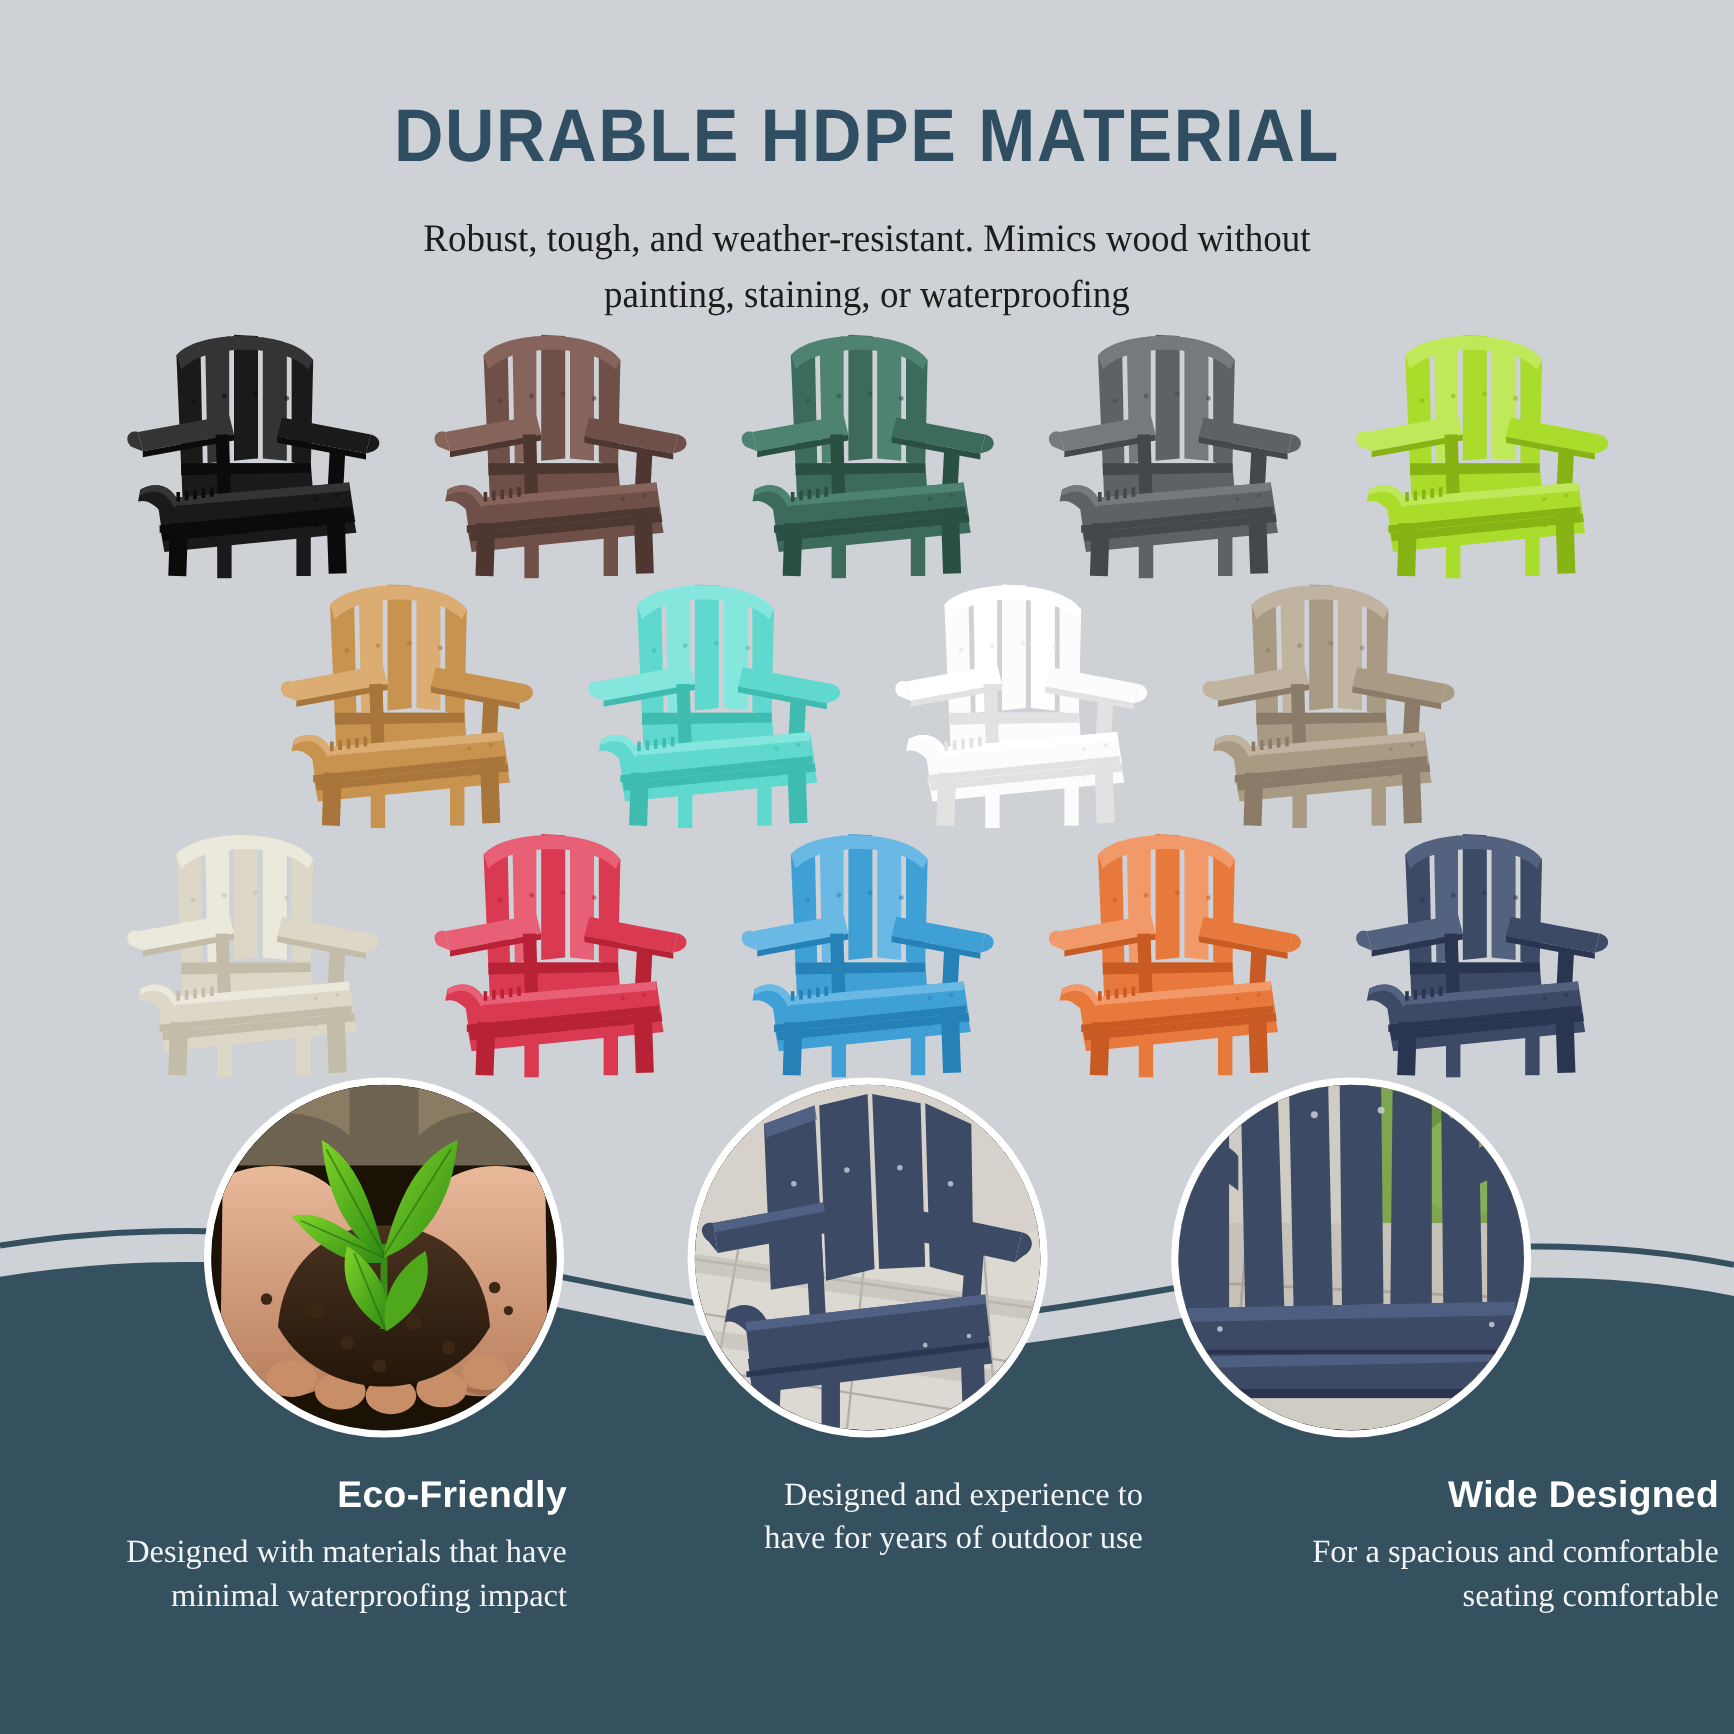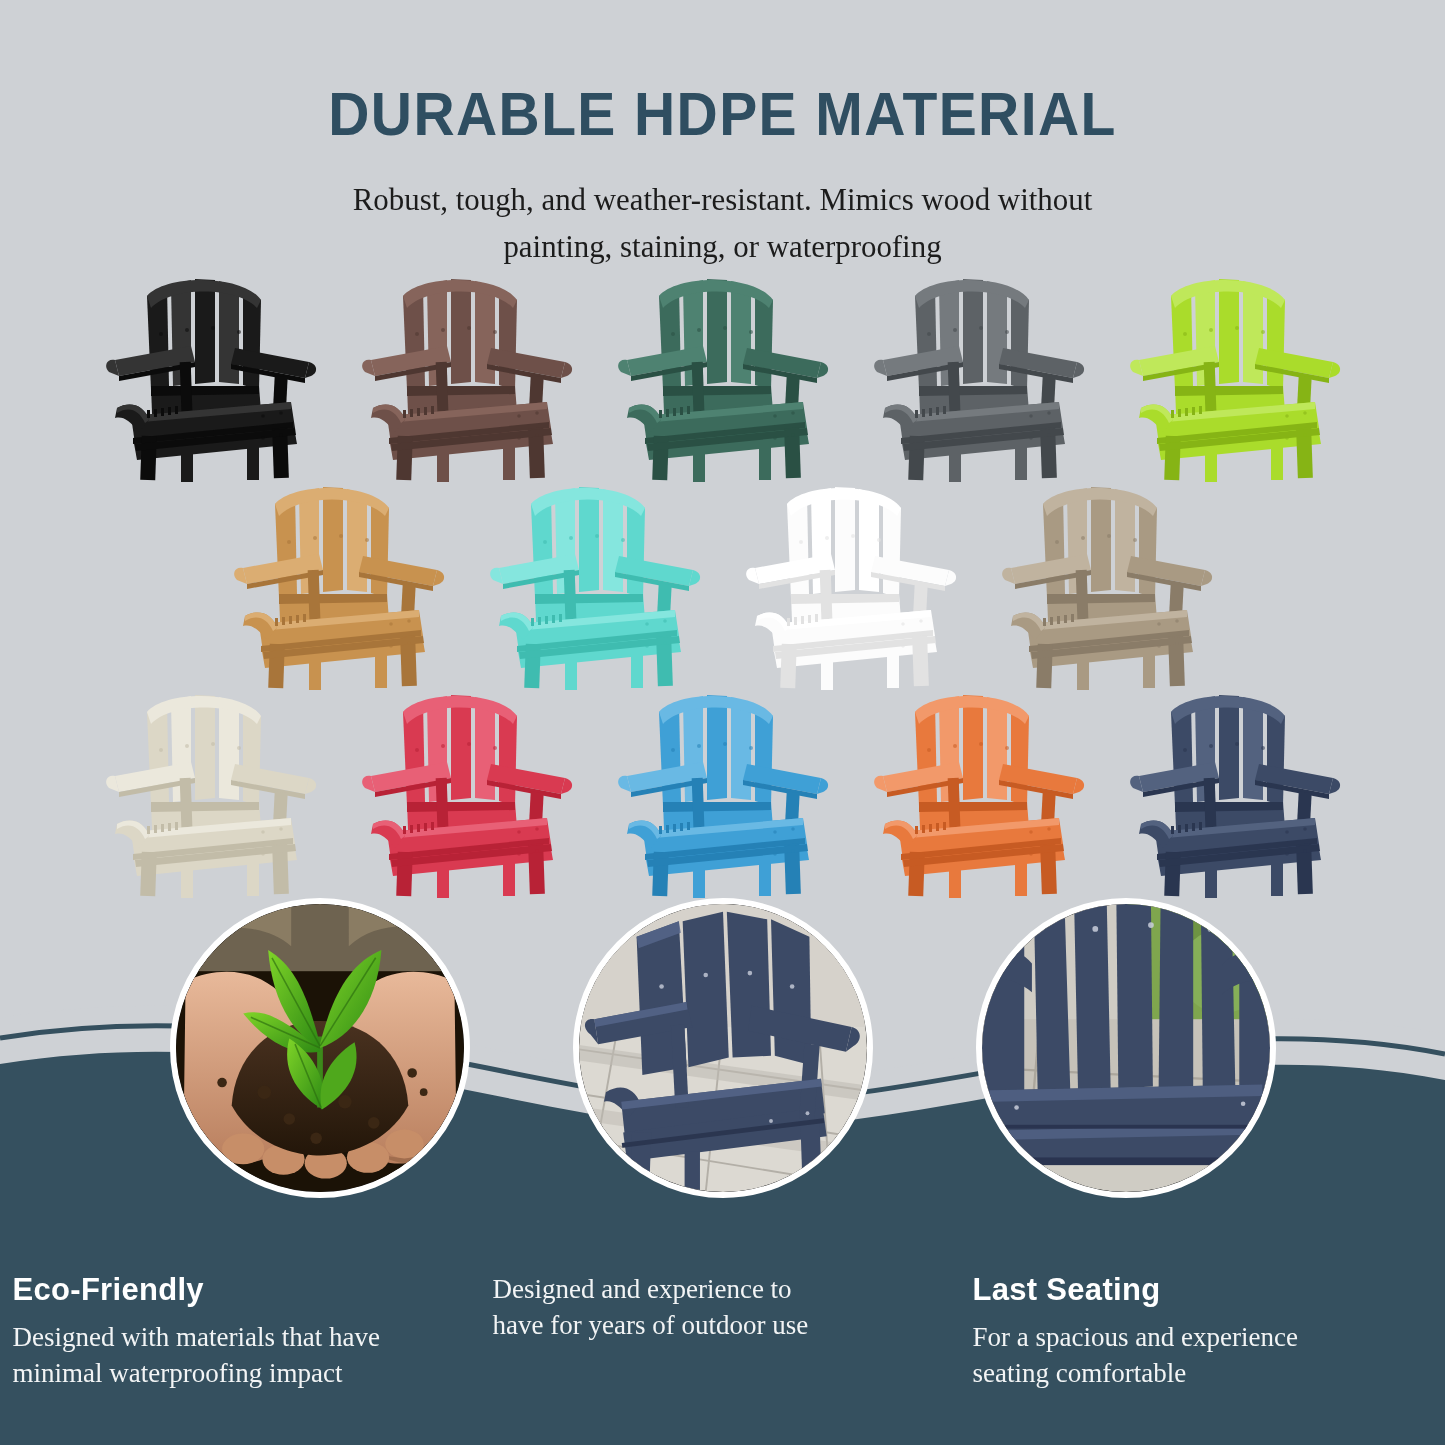--- a/index.html
+++ b/index.html
@@ -58,21 +58,21 @@
     border:6px solid #FFFFFF; overflow:hidden; position:relative;
     background:#2a2a2a;
   }
   .feature-circle svg{ display:block; width:100%; height:100%; }
 
   
   .feature-text-row{
     position:absolute; left:0; top:1228px; width:1445px; height:180px;
     display:flex; justify-content:center; gap:20px;
   }
-  .feature-text{ width:460px; text-align:left;margin-top:44px; }
+  .feature-text{ width:460px; text-align:right; }
   .feature-head{
     font-family:"Liberation Sans", sans-serif;
     font-weight:bold; font-size:31px; color:#FFFFFF;
     letter-spacing:0.3px; margin-bottom:12px;
   }
   .feature-body{
     font-family:"Liberation Serif", serif;
     font-size:27px; line-height:1.32; color:#F2F4F5;
   }
 </style>
@@ -1179,21 +1179,21 @@
         <div>minimal waterproofing impact</div>
       </div>
     </div>
     <div class="feature-text">
       <div class="feature-body">
         <div>Designed and experience to</div>
         <div>have for years of outdoor use</div>
       </div>
     </div>
     <div class="feature-text">
-      <div class="feature-head">Last Seating</div>
+      <div class="feature-head">Wide Designed</div>
       <div class="feature-body">
-        <div>For a spacious and experience</div>
+        <div>For a spacious and comfortable</div>
         <div>seating comfortable</div>
       </div>
     </div>
   </div>
 
 </div>
 
 </body></html>

